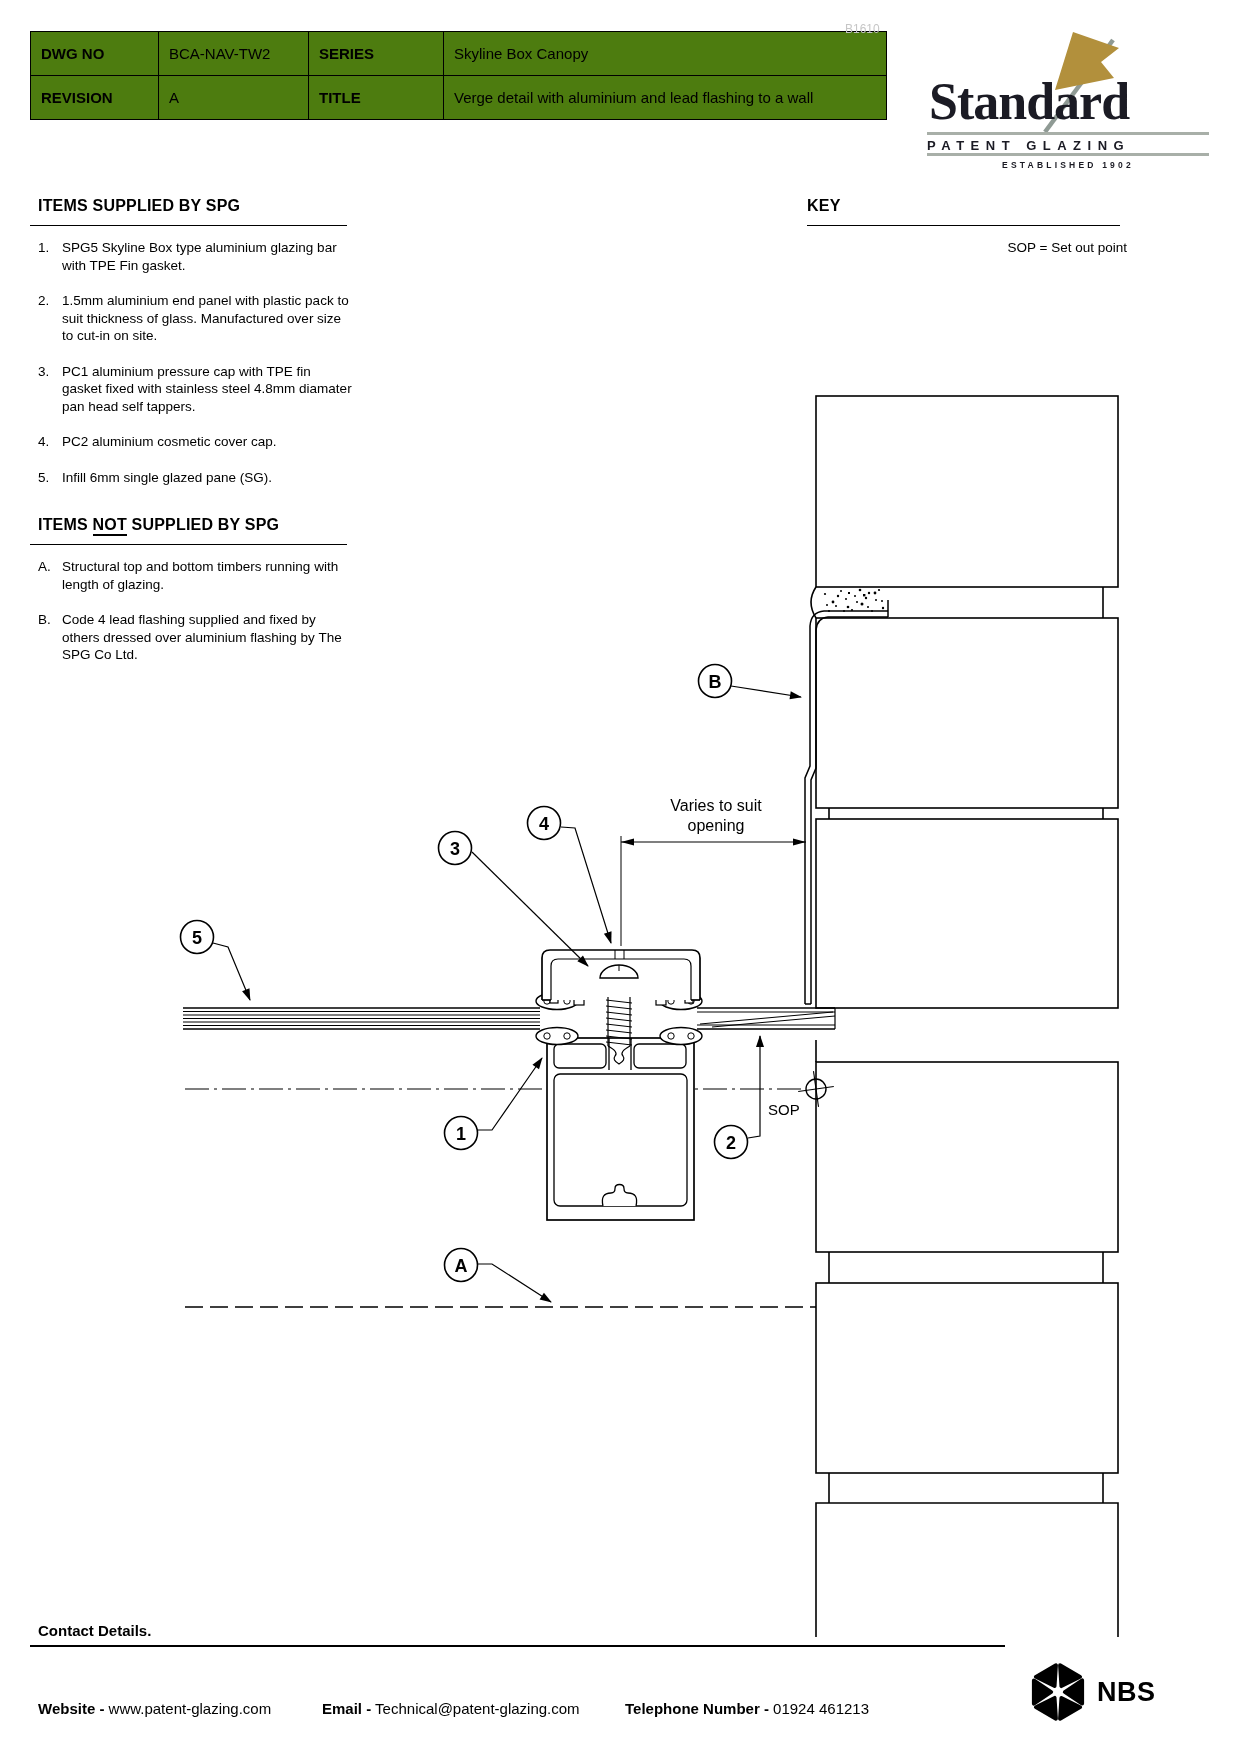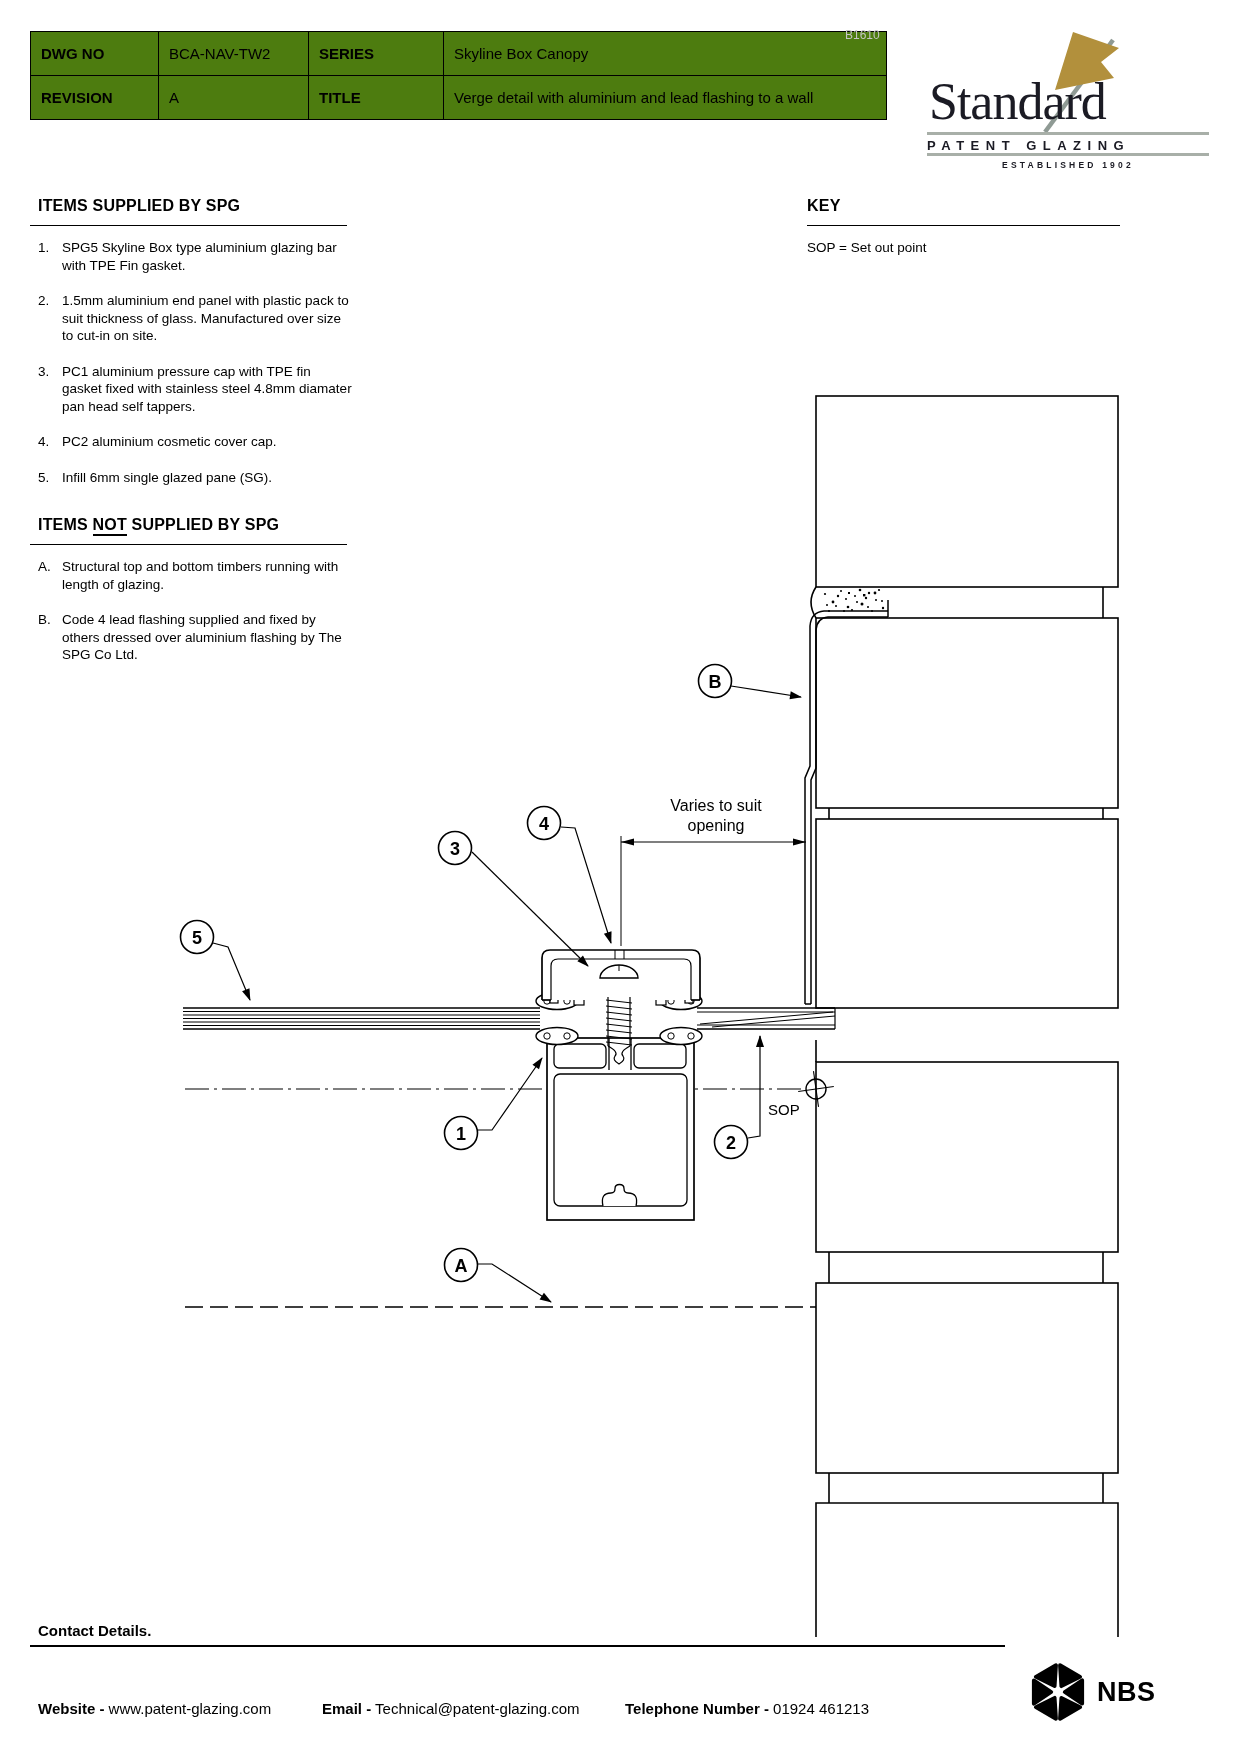--- a/index.html
+++ b/index.html
@@ -6,21 +6,21 @@
   body{width:1240px;height:1754px;position:relative;font-family:"Liberation Sans",sans-serif;color:#000;}
   .abs{position:absolute;}
 
   
   table.tblock{border-collapse:collapse;table-layout:fixed;}
   table.tblock td{border:1.7px solid #000;height:43px;padding:0 0 0 10px;font-size:15px;vertical-align:middle;background:#4d7c0f;}
   table.tblock td.lbl{font-weight:bold;}
   .b1610{font-size:12px;color:#c6c6c6;}
 
   
-  .logo-name{font-family:"Liberation Serif",serif;font-weight:400;font-size:52px;color:#1b1b24;letter-spacing:-1px;line-height:1;}
+  .logo-name{font-family:"Liberation Serif",serif;font-weight:700;font-size:52px;color:#1b1b24;letter-spacing:-1px;line-height:1;}
   .logo-rule{background:#a8afa8;height:3px;}
   .logo-sub{font-size:13px;font-weight:bold;color:#1b1b24;letter-spacing:6.5px;}
   .logo-est{font-size:8.5px;font-weight:bold;color:#1b1b24;letter-spacing:3.2px;text-align:center;}
 
   
   .sec-head{font-size:16px;font-weight:bold;letter-spacing:.2px;}
   .sec-rule{height:0;border-top:1.6px solid #000;}
   .note-list{font-size:13.5px;line-height:17.5px;}
   .note-item{display:flex;margin-bottom:18px;}
   .note-num{width:24px;flex:none;}
@@ -54,21 +54,21 @@
     <td>Skyline Box Canopy</td>
   </tr>
   <tr>
     <td class="lbl">REVISION</td>
     <td>A</td>
     <td class="lbl">TITLE</td>
     <td>Verge detail with aluminium and lead flashing to a wall</td>
   </tr>
 </tbody>
   </table>
-<div class="abs b1610" style="left:845px;top:28px;">B1610</div>
+<div class="abs b1610" style="left:845px;top:22px;">B1610</div>
 
 <div class="abs" style="left:927px;top:28px;width:282px;height:140px;">
   <svg class="abs" style="left:100px;top:0px;" width="182" height="110" viewBox="0 0 182 110">
     <line x1="18" y1="104" x2="86" y2="12" stroke="#8f9a94" stroke-width="4.5"></line>
     <path d="M28,62 L46,4 L92,20 L74,34 L87,50 Z" fill="#b2903c"></path>
   </svg>
   <div class="abs logo-name" style="left:2px;top:48px;">Standard</div>
   <div class="abs logo-rule" style="left:0;top:104px;width:282px;"></div>
   <div class="abs logo-sub" style="left:0;top:110px;width:282px;">PATENT GLAZING</div>
   <div class="abs logo-rule" style="left:0;top:125px;width:282px;"></div>
@@ -113,21 +113,21 @@
         <span class="note-num">B.</span>
         <span class="note-text">Code 4 lead flashing supplied and fixed by others dressed over aluminium flashing by The SPG Co Ltd.</span>
       </div>
     </div>
   </div>
 </div>
 
 <div class="abs" style="left:807px;top:197px;width:320px;">
   <div class="sec-head">KEY</div>
   <div class="sec-rule" style="width:313px;margin-top:10px;"></div>
-  <div class="note-list" style="margin-top:13px;">SOP = Set out point</div>
+  <div class="note-list" style="margin-top:13px;text-align:right;">SOP = Set out point</div>
 </div>
 
 <svg class="abs" style="left:0;top:0;" width="1240" height="1754" viewBox="0 0 1240 1754">
   <defs>
     <marker id="arr" markerWidth="14" markerHeight="10" refX="12" refY="5" orient="auto" markerUnits="userSpaceOnUse">
       <path d="M1,1 L13,5 L1,9 Z" fill="#000"></path>
     </marker>
   </defs>
 
   <g stroke="#000" stroke-width="1.6" fill="#fff">

